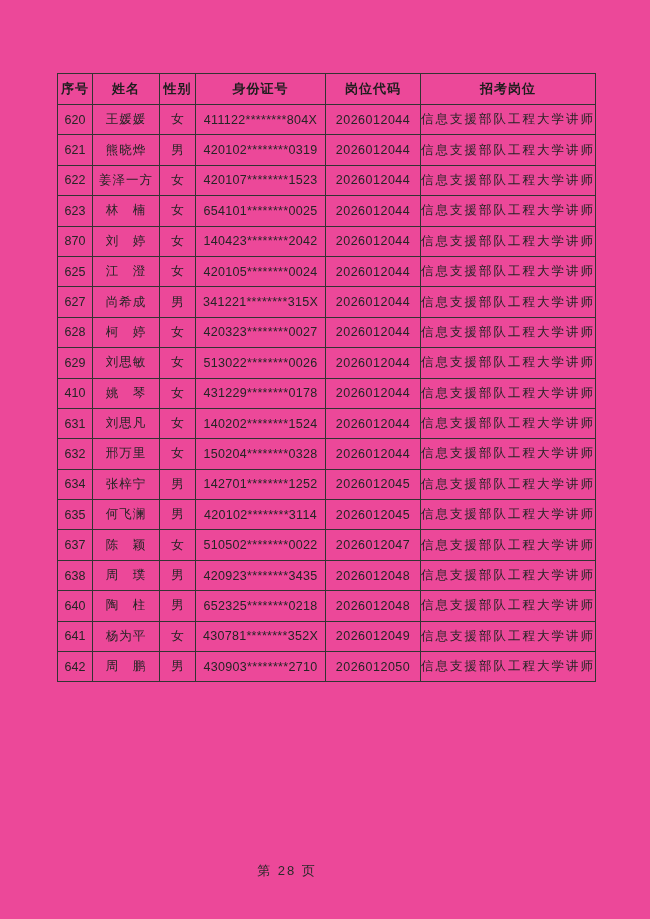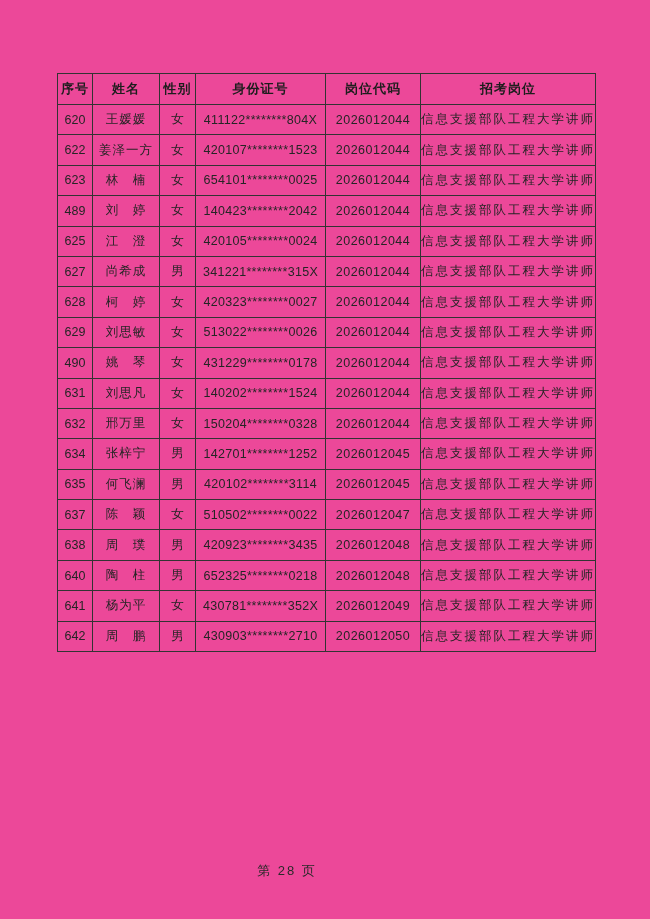--- a/index.html
+++ b/index.html
@@ -90,37 +90,45 @@
     <tbody>
         <tr>
           <td class="seq-cell">620</td>
           <td class="name-cell">王媛媛</td>
           <td class="gender-cell">女</td>
           <td class="id-cell">411122********804X</td>
           <td class="code-cell">2026012044</td>
           <td class="position-cell">信息支援部队工程大学讲师</td>
         </tr>
         <tr>
+          <td class="seq-cell">621</td>
+          <td class="name-cell">熊晓烨</td>
+          <td class="gender-cell">男</td>
+          <td class="id-cell">420102********0319</td>
+          <td class="code-cell">2026012044</td>
+          <td class="position-cell">信息支援部队工程大学讲师</td>
+        </tr>
+        <tr>
           <td class="seq-cell">622</td>
           <td class="name-cell">姜泽一方</td>
           <td class="gender-cell">女</td>
           <td class="id-cell">420107********1523</td>
           <td class="code-cell">2026012044</td>
           <td class="position-cell">信息支援部队工程大学讲师</td>
         </tr>
         <tr>
           <td class="seq-cell">623</td>
           <td class="name-cell">林　楠</td>
           <td class="gender-cell">女</td>
           <td class="id-cell">654101********0025</td>
           <td class="code-cell">2026012044</td>
           <td class="position-cell">信息支援部队工程大学讲师</td>
         </tr>
         <tr>
-          <td class="seq-cell">489</td>
+          <td class="seq-cell">870</td>
           <td class="name-cell">刘　婷</td>
           <td class="gender-cell">女</td>
           <td class="id-cell">140423********2042</td>
           <td class="code-cell">2026012044</td>
           <td class="position-cell">信息支援部队工程大学讲师</td>
         </tr>
         <tr>
           <td class="seq-cell">625</td>
           <td class="name-cell">江　澄</td>
           <td class="gender-cell">女</td>
@@ -146,21 +154,21 @@
         </tr>
         <tr>
           <td class="seq-cell">629</td>
           <td class="name-cell">刘思敏</td>
           <td class="gender-cell">女</td>
           <td class="id-cell">513022********0026</td>
           <td class="code-cell">2026012044</td>
           <td class="position-cell">信息支援部队工程大学讲师</td>
         </tr>
         <tr>
-          <td class="seq-cell">490</td>
+          <td class="seq-cell">410</td>
           <td class="name-cell">姚　琴</td>
           <td class="gender-cell">女</td>
           <td class="id-cell">431229********0178</td>
           <td class="code-cell">2026012044</td>
           <td class="position-cell">信息支援部队工程大学讲师</td>
         </tr>
         <tr>
           <td class="seq-cell">631</td>
           <td class="name-cell">刘思凡</td>
           <td class="gender-cell">女</td>

